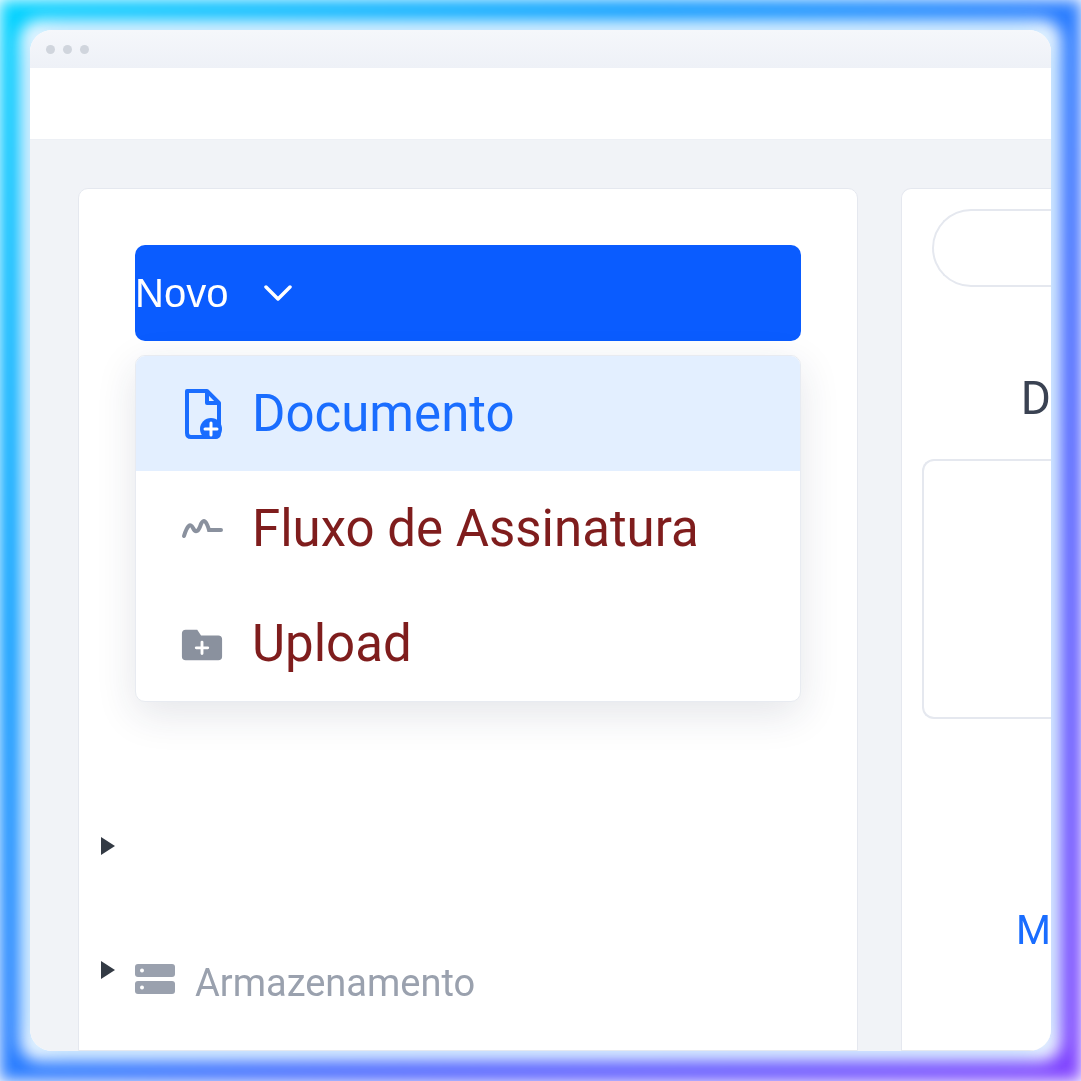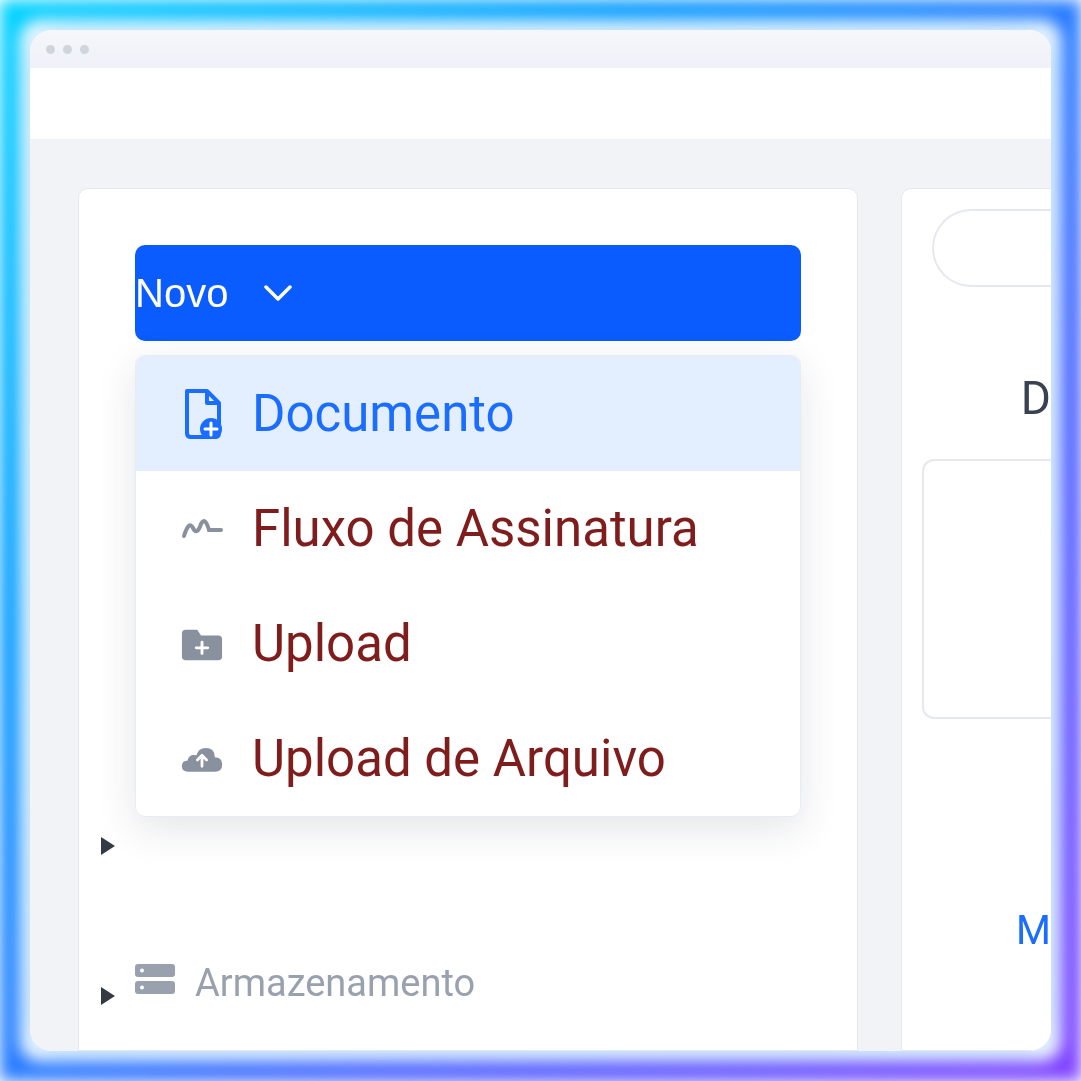--- a/index.html
+++ b/index.html
@@ -153,21 +153,21 @@
     }
     
     .menu-label {
       color: #7f1d1d;
       font-weight: 400;
     }
     
     .tree-item {
       position: absolute;
       display: flex;
-      align-items: flex-end;
+      align-items: flex-start;
       gap: 18px;
       font-size: 38px;
       color: #9aa1ae;
       left: 22px;
     }
     
     .tree-item.row1 {
       top: 648px;
     }
     
@@ -322,29 +322,20 @@
         <div class="menu-item">
           <span class="menu-icon">
             <svg class="folder-plus-icon" viewBox="0 0 46 38">
               <path d="M2 8 Q2 4 6 4 L18 4 L22 10 L40 10 Q44 10 44 14 L44 32 Q44 36 40 36 L6 36 Q2 36 2 32 Z"></path>
               <path d="M23 17 L23 29 M17 23 L29 23" stroke="#ffffff" stroke-width="3" stroke-linecap="round"></path>
             </svg>
           </span>
           <span class="menu-label">Upload</span>
         </div>
 
-        <div class="menu-item">
-          <span class="menu-icon">
-            <svg class="cloud-up-icon" viewBox="0 0 48 36">
-              <path d="M38 32 Q46 32 46 24 Q46 16 38 16 Q38 6 28 6 Q20 6 18 14 Q10 12 8 20 Q2 20 2 26 Q2 32 10 32 Z"></path>
-              <path d="M24 26 L24 14 M19 19 L24 14 L29 19" stroke="#ffffff" stroke-width="3" fill="none" stroke-linecap="round" stroke-linejoin="round"></path>
-            </svg>
-          </span>
-          <span class="menu-label">Upload de Arquivo</span>
-        </div>
 
       </div>
 
       <div class="tree-item row1">
         <span class="tree-caret"></span>
       </div>
 
       <div class="tree-item row2">
         <span class="tree-caret"></span>
         <span>

